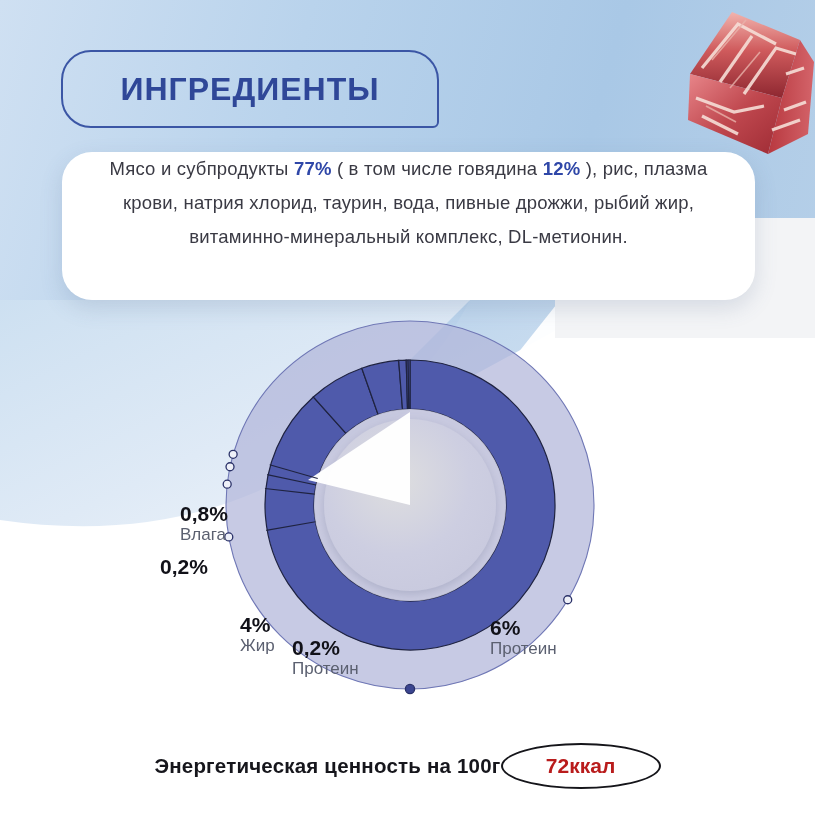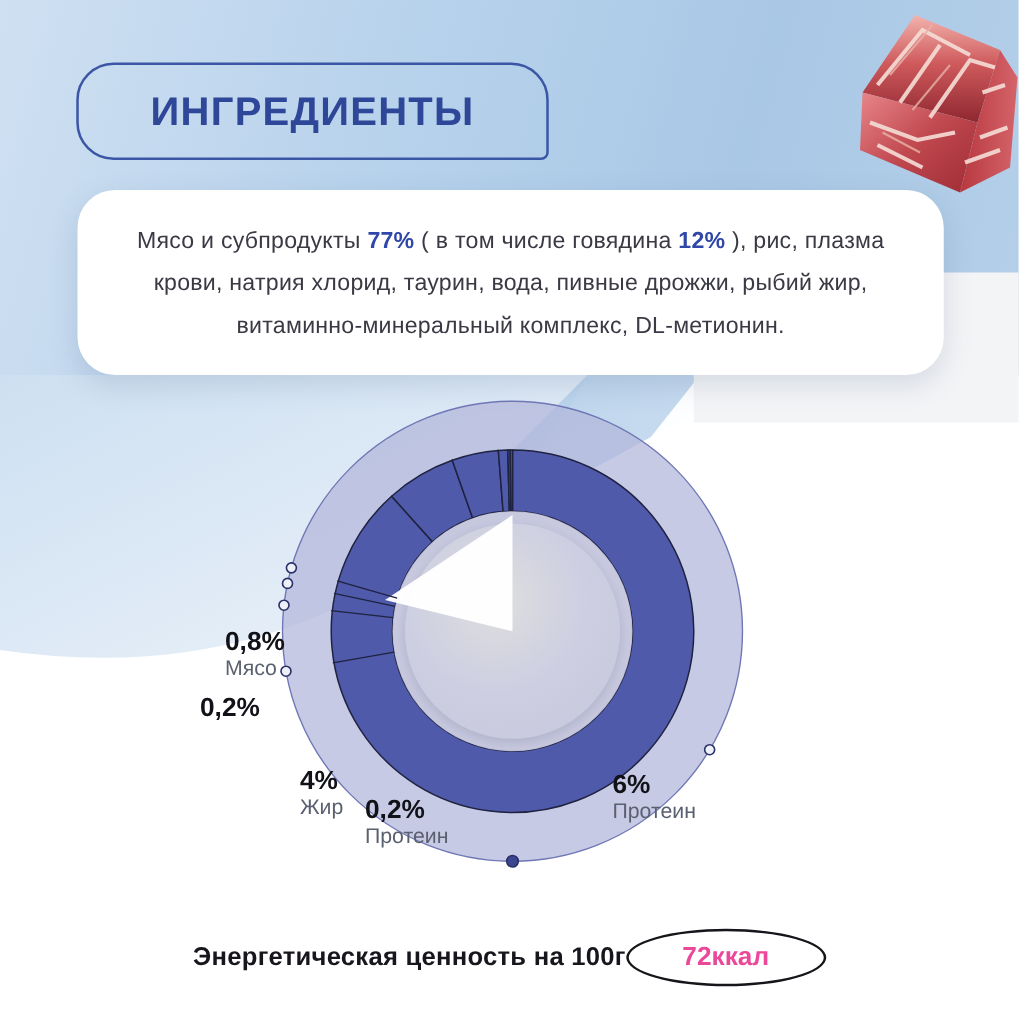--- a/index.html
+++ b/index.html
@@ -39,21 +39,21 @@
   .title-pill span{
     font-size:32px; font-weight:bold; letter-spacing:1px;
     color:#2f4798; white-space:nowrap;
   }
 
   
   .ing-card{
     position:absolute; left:62px; top:152px; width:693px; height:148px;
     background:#ffffff; border-radius:30px;
     box-shadow:0 8px 22px rgba(80,100,140,.18);
-    display:flex; align-items:center; justify-content:center;
+    display:flex; align-items:flex-start; justify-content:center;
     padding:0 34px;
   }
   .ing-text{
     font-size:18.5px; line-height:34px; color:#3a3a44;
     text-align:center; letter-spacing:.2px;
   }
   .ing-text b{ color:#2f47a8; font-weight:bold; }
 
   
   #chart{ position:absolute; left:0; top:300px; width:815px; height:440px; }
@@ -72,21 +72,21 @@
   
   .footer{
     position:absolute; left:0; top:735px; width:815px; height:62px;
     display:flex; align-items:center; justify-content:center; gap:0;
   }
   .footer-label{ font-size:20.5px; font-weight:bold; color:#16161c; letter-spacing:.2px; }
   .kcal-pill{
     width:160px; height:46px;
     border:2px solid #15151a; border-radius:50%/50%;
     display:flex; align-items:center; justify-content:center;
-    font-size:21px; font-weight:bold; color:#ec4899;
+    font-size:21px; font-weight:bold; color:#b91c1c;
   }
 </style>
 </head>
 <body>
 
 <div id="bg">
 
   <div class="header-band"></div>
 
   <svg width="815" height="814" style="position:absolute;left:0;top:0">
@@ -204,21 +204,21 @@
         <line x1="315.45845571082805" y1="221.67022505602532" x2="266.21806806021766" y2="230.35263393937183" stroke="#1f2340" stroke-width="1.1"></line>
         <line x1="314.6171018550476" y1="194.13249147828097" x2="264.9385090712182" y2="188.47233078988563" stroke="#1f2340" stroke-width="1.1"></line>
         <line x1="316.09783032955465" y1="185.04047768149513" x2="267.1904502928644" y2="174.64489314060717" stroke="#1f2340" stroke-width="1.1"></line>
         <line x1="317.7188771899214" y1="178.5388138415681" x2="269.6557923930054" y2="164.75694605071814" stroke="#1f2340" stroke-width="1.1"></line>
       </g>
   </svg>
 
   
   <div class="lbl" style="left:180px;top:202px;width:110px">
     <span class="pct">0,8%</span>
-    <span class="nm">Мясо</span>
+    <span class="nm">Влага</span>
   </div>
 
   <div class="lbl" style="left:160px;top:255px;width:140px">
     <span class="pct">0,2%</span>
   </div>
 
   <div class="lbl" style="left:240px;top:313px;width:90px">
     <span class="pct">4%</span>
     <span class="nm">Жир</span>
   </div>

